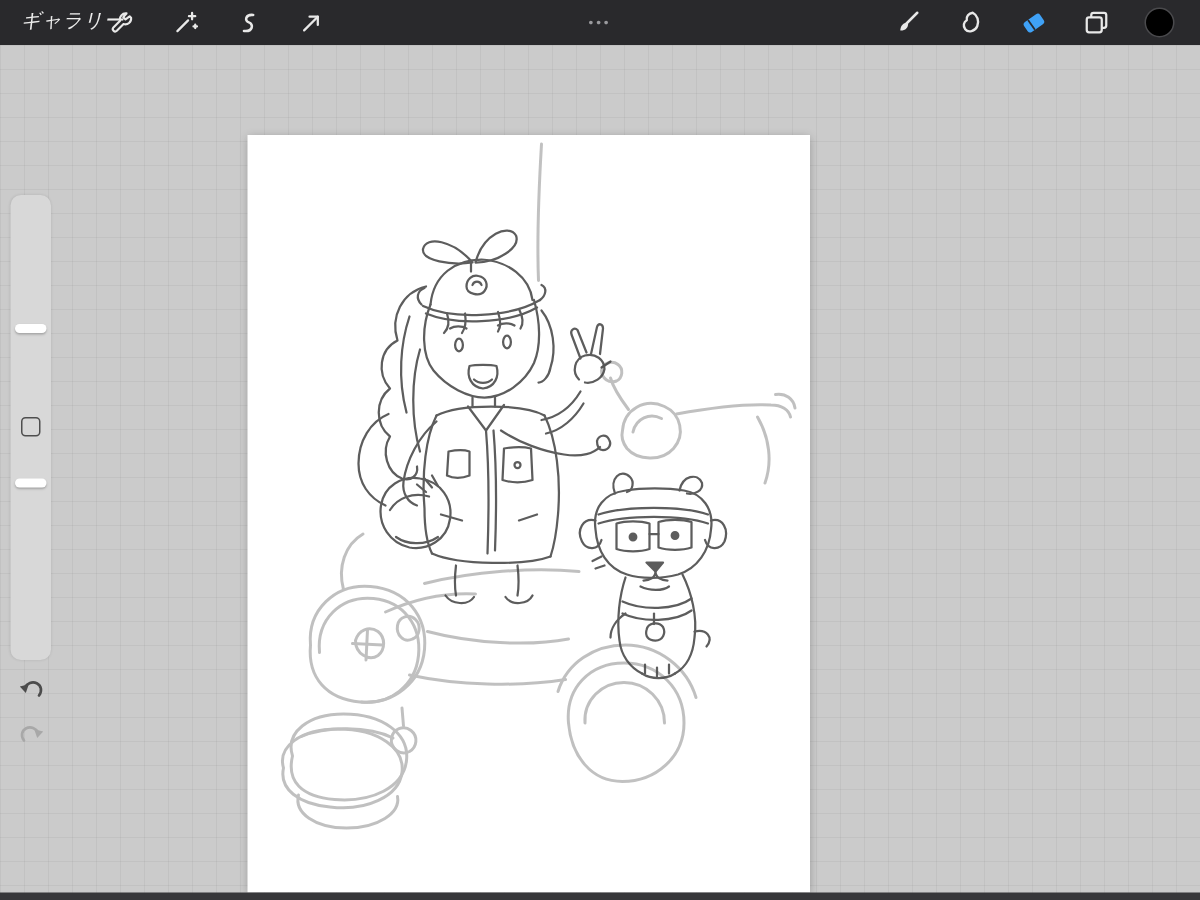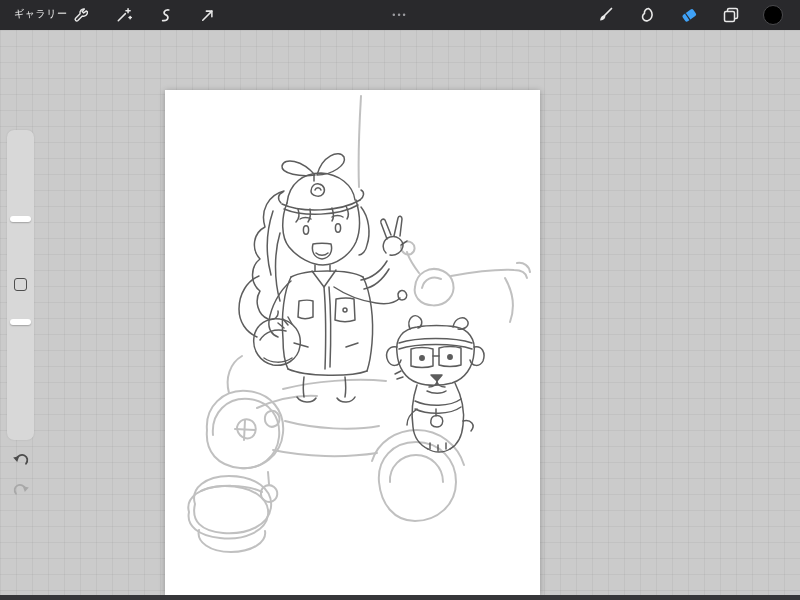--- a/index.html
+++ b/index.html
@@ -16,21 +16,21 @@
     background-size:16px 16px;
   }
 
   
   .topbar {
     position:absolute; left:0; top:0; width:800px; height:30px;
     background:#29292c; display:flex; align-items:center; z-index:10;
   }
   .gallery-label {
     position:absolute; left:14px; top:0; height:28px; display:flex; align-items:center;
-    color:#ececec; font-size:10px; letter-spacing:0.5px; cursor:default;
+    color:#ececec; font-size:13px; letter-spacing:0.5px; cursor:default;font-style:italic;
   }
   .tb-group-left { position:absolute; left:60px; top:0; height:30px; display:flex; }
   .tb-group-right { position:absolute; right:6px; top:0; height:30px; display:flex; }
   .tb-btn { width:42px; height:30px; display:flex; align-items:center; justify-content:center; }
   .tb-btn svg { display:block; }
   .center-dots {
     position:absolute; left:50%; top:0; transform:translateX(-50%);
     height:30px; display:flex; align-items:center;
     color:#9a9a9e; font-size:9px; letter-spacing:2px;
   }

